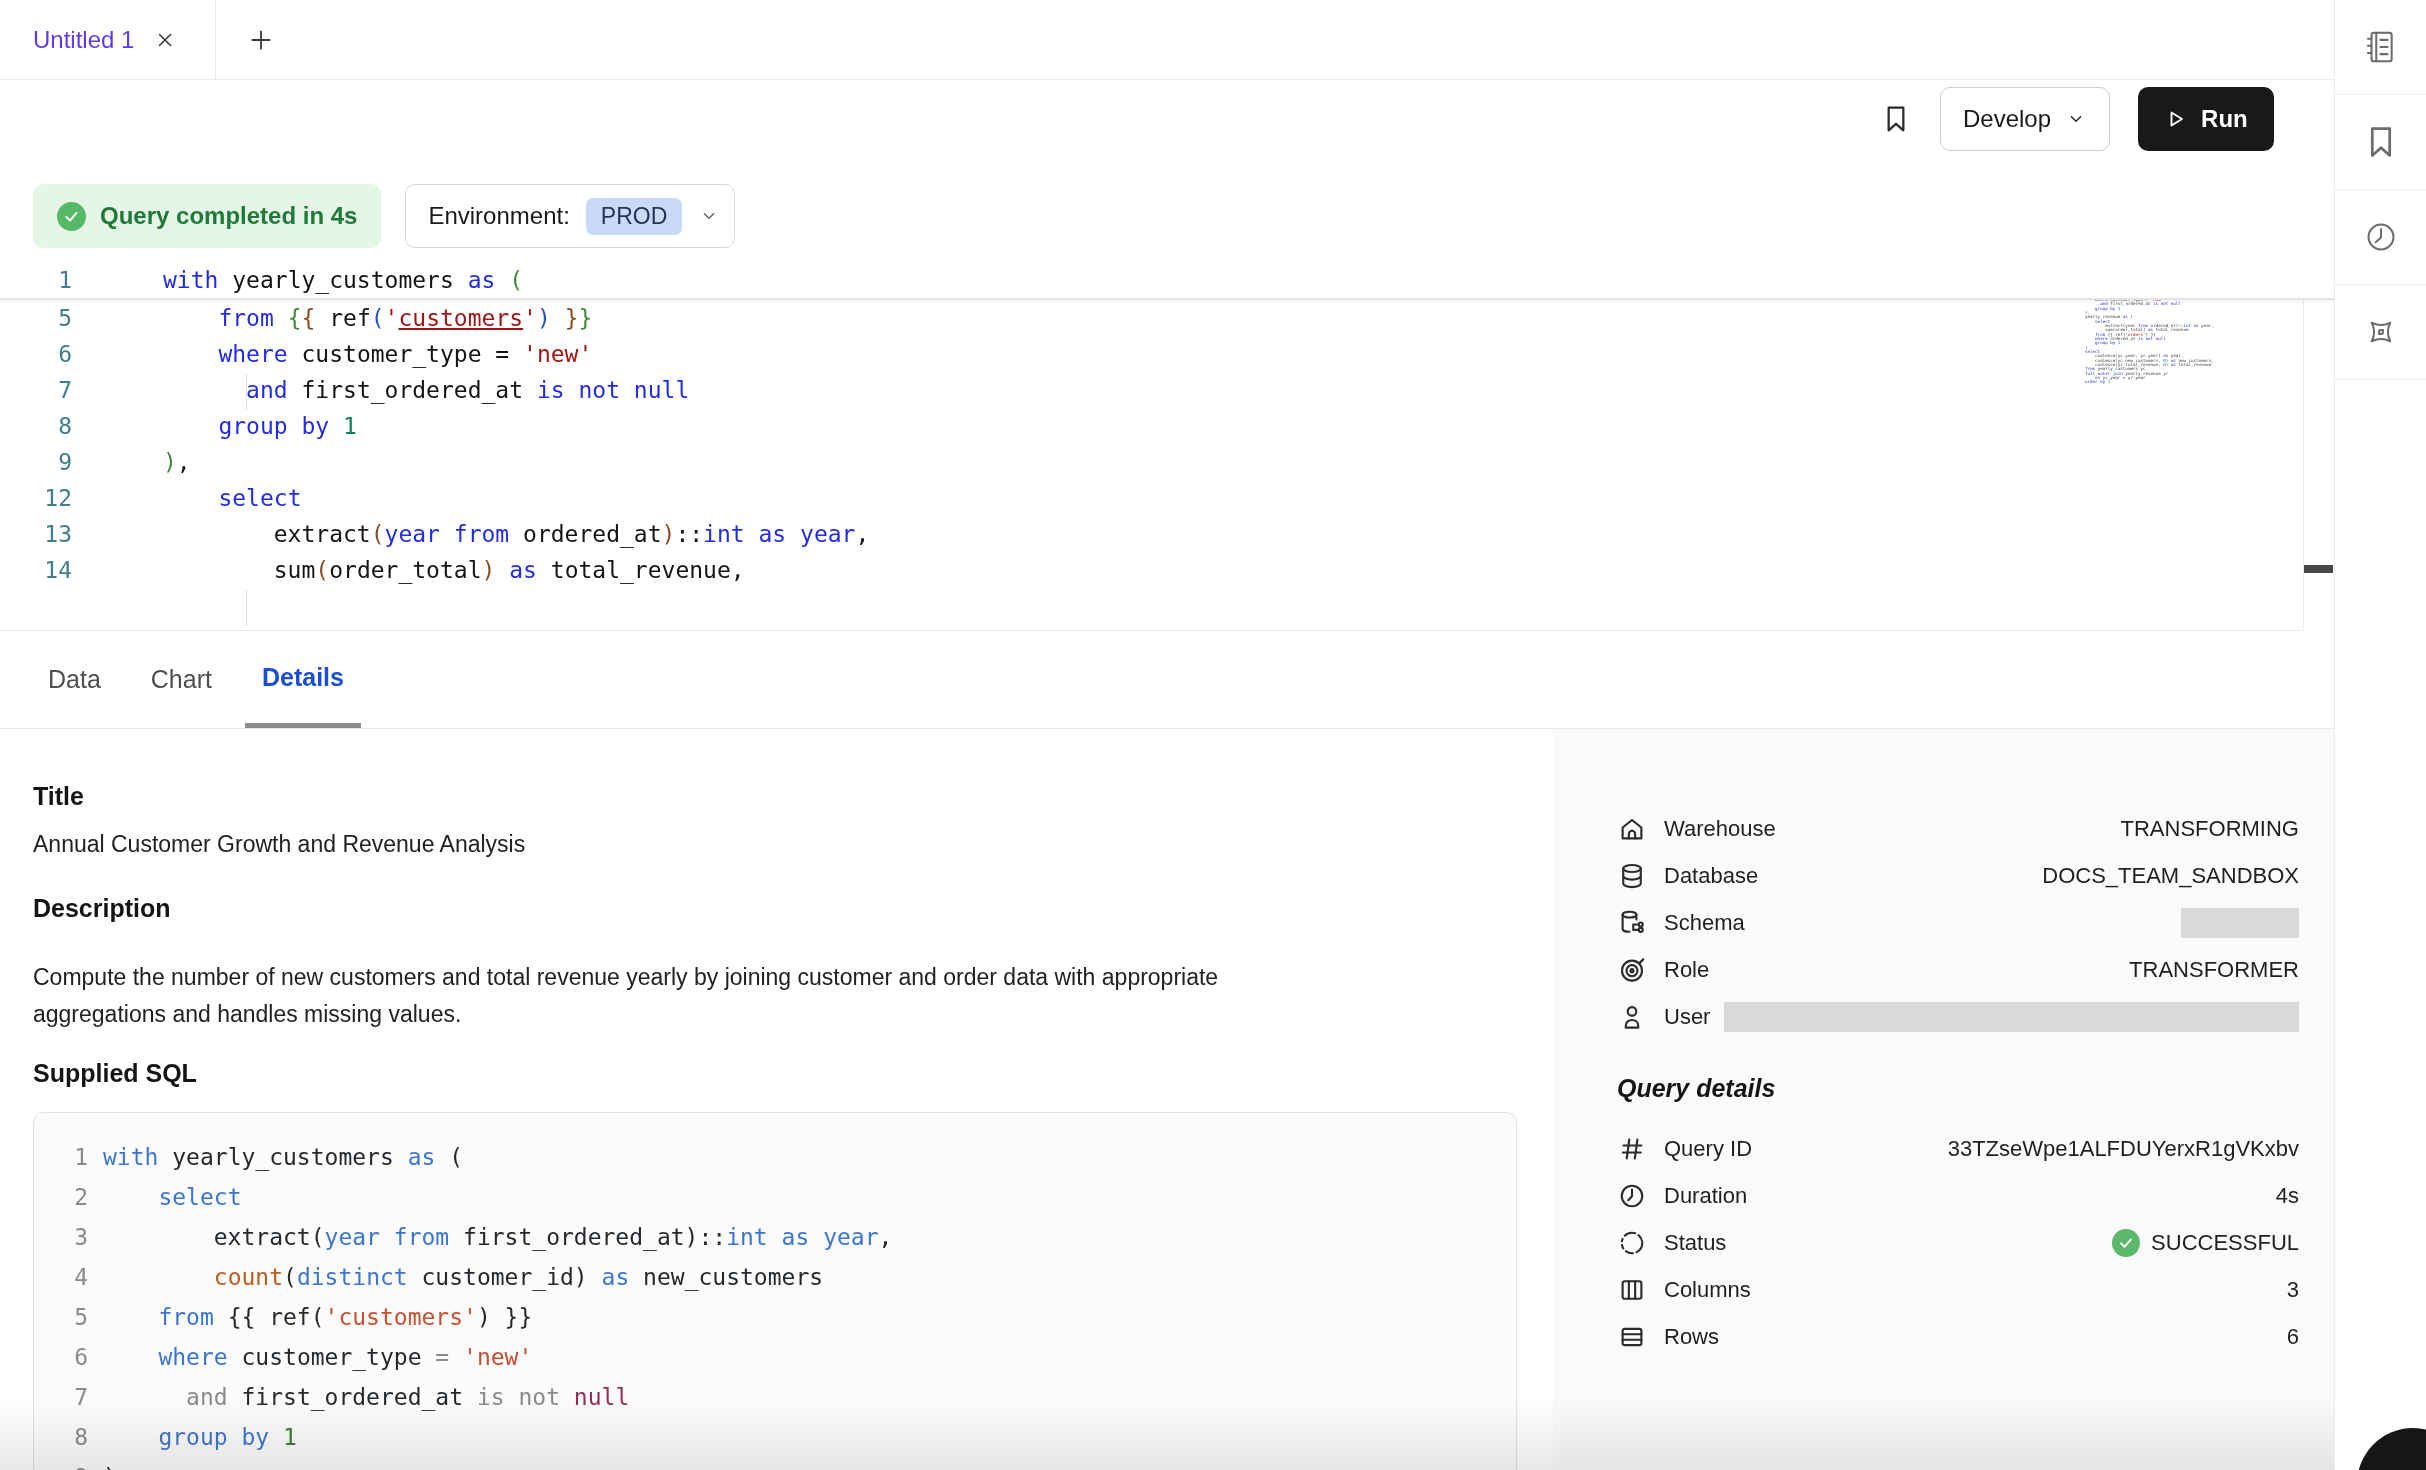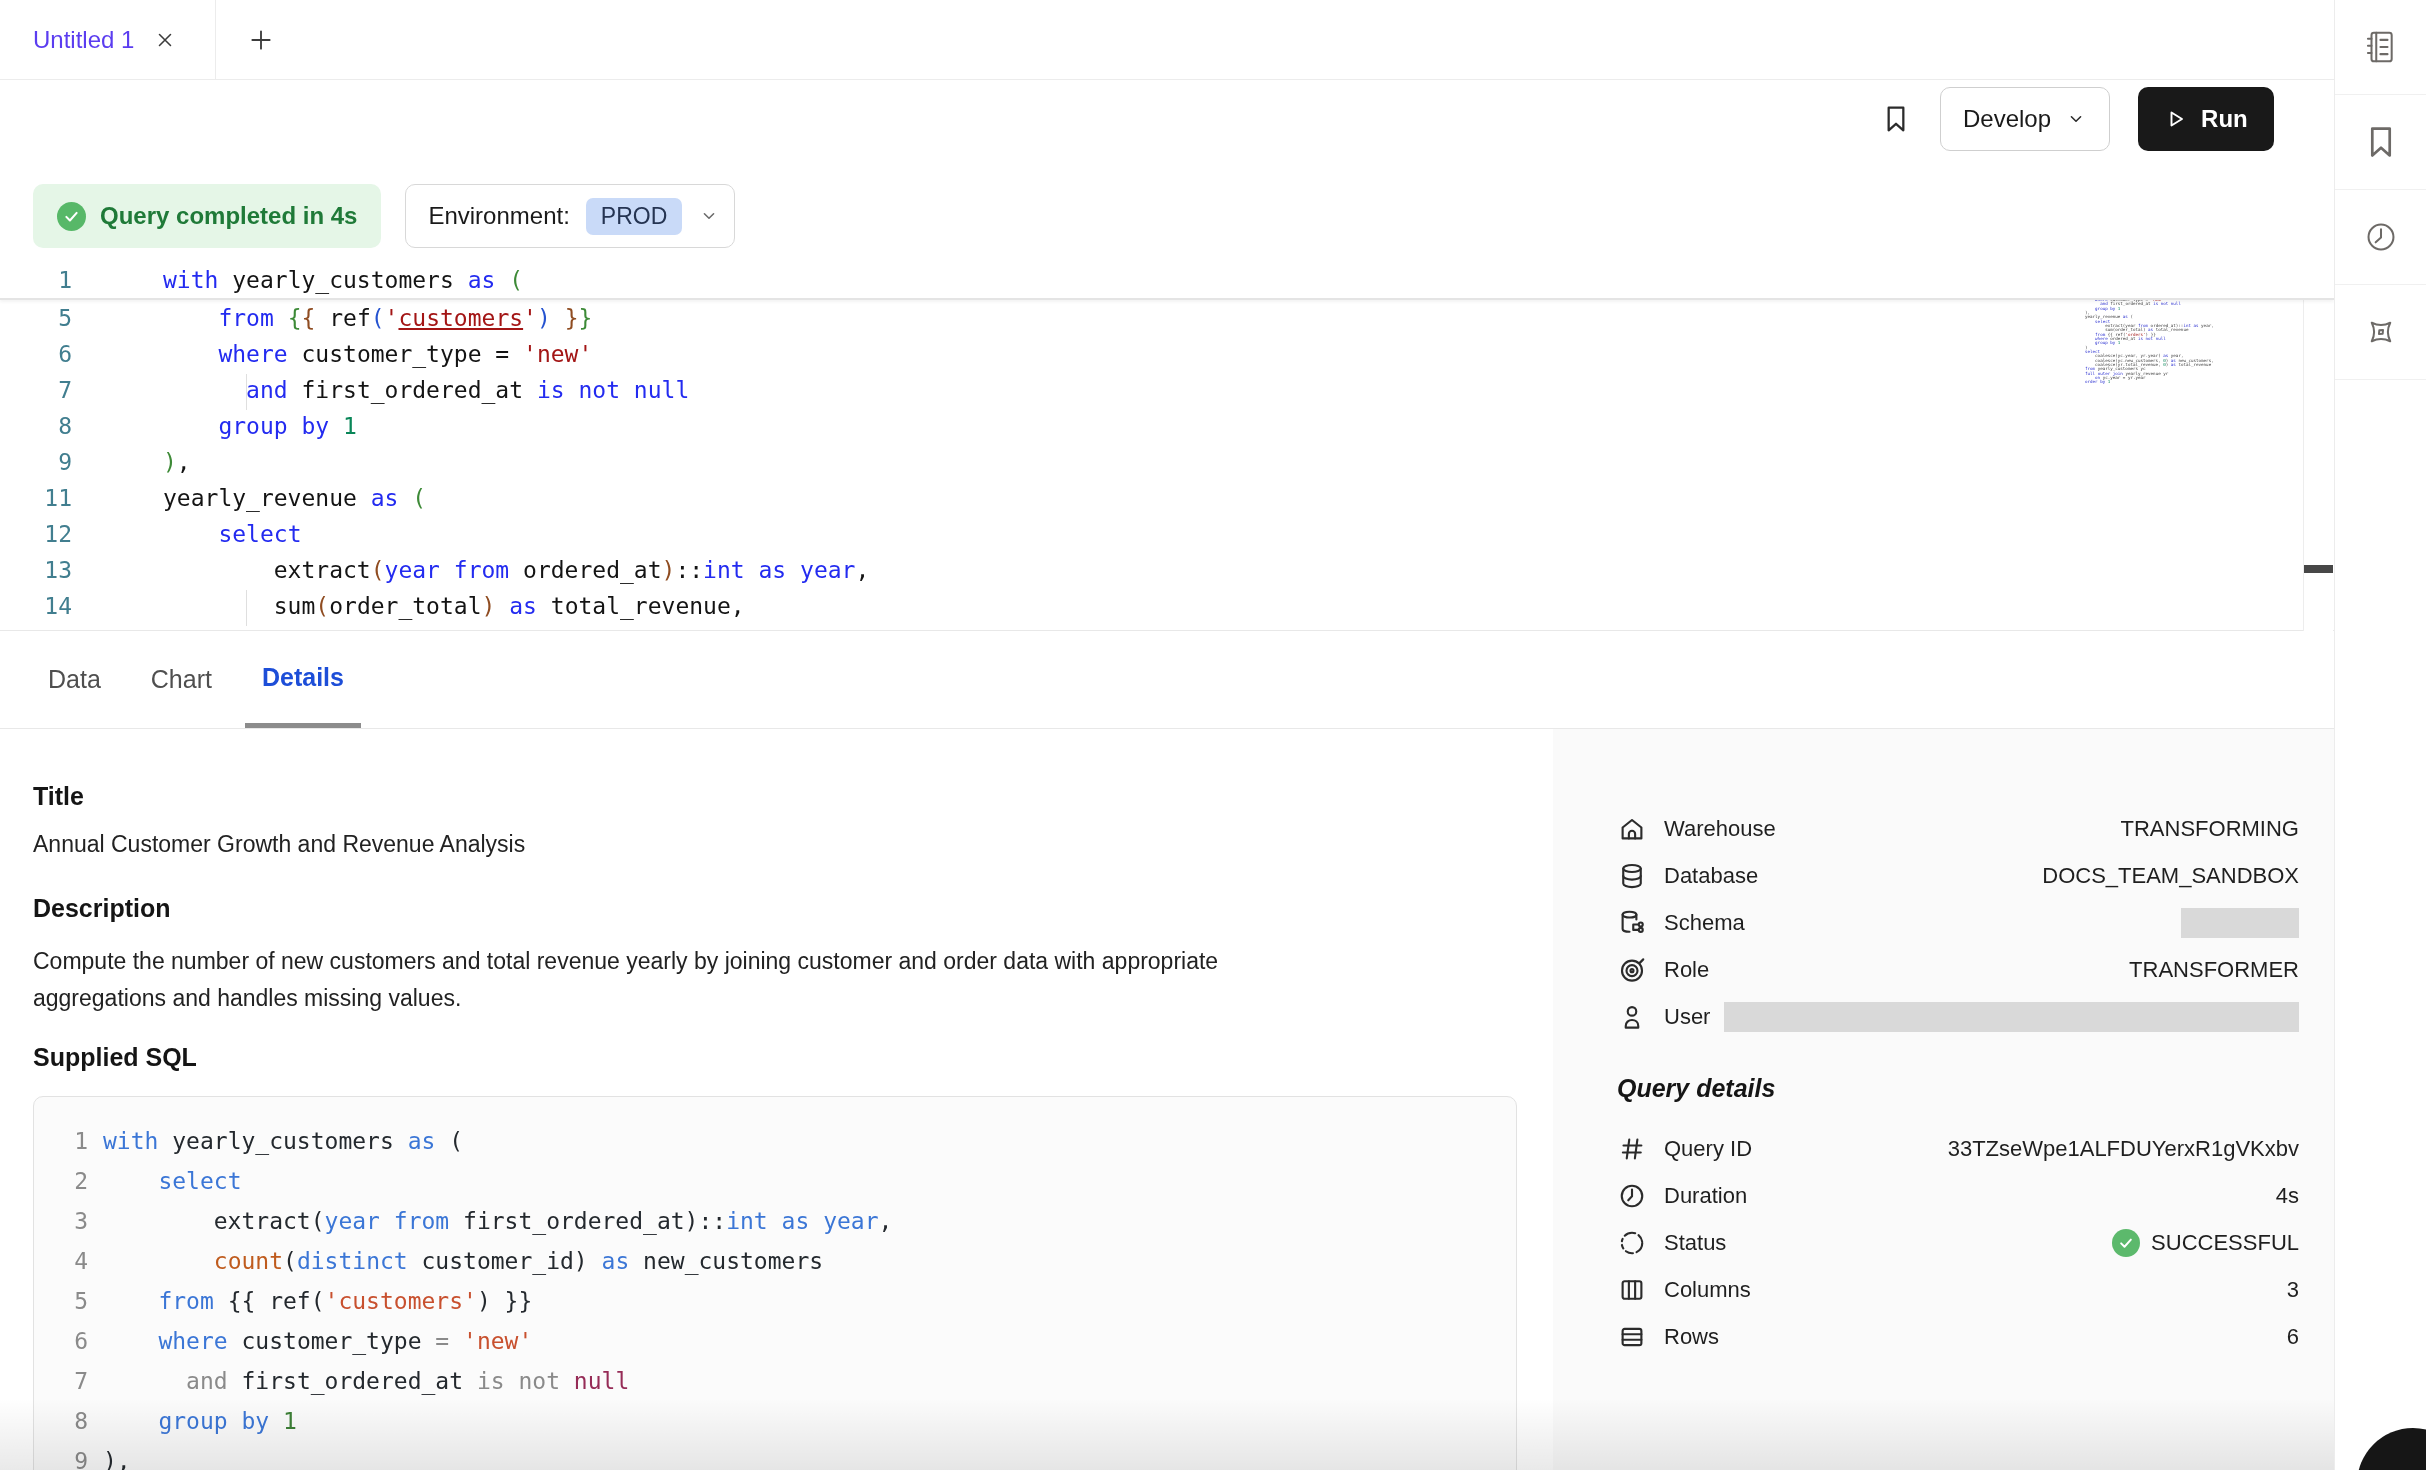--- a/index.html
+++ b/index.html
@@ -75,21 +75,21 @@
     padding-left:48px; background:#fff; }
   .rtab { display:flex; align-items:center; font-size:25px; color:#4f4f4f; cursor:pointer; }
   .rtab.active { color:#1d4ed8; font-weight:700; border-bottom:5px solid #8c8c8c; padding:0 17px; margin:0 -17px; }
 
   
   .details-left { position:absolute; left:33px; top:728px; width:1484px; }
   .dl-h { font-size:25px; font-weight:700; color:#151515; margin:0; }
   .h-title { margin-top:54px; }
   .v-title { margin-top:20px; font-size:23px; color:#222; }
   .h-desc { margin-top:36px; }
-  .v-desc { margin-top:20px; font-size:23px; color:#222; line-height:37px; width:1270px; }
+  .v-desc { margin-top:36px; font-size:23px; color:#222; line-height:37px; width:1270px; }
   .h-sql { margin-top:26px; }
   .sqlbox { margin-top:24px; width:1484px; height:420px; border:1.5px solid #e2e2e2;
     border-radius:10px; background:#fbfbfb; padding:24px 0 0 24px; overflow:hidden;
     font-family:"DejaVu Sans Mono", monospace; font-size:23px; }
   .sqlbox .code-line { height:40px; line-height:40px; }
   .sqlbox .ln { flex:0 0 30px; width:30px; text-align:right; color:#8a8a8a; }
   .sqlbox .code { margin-left:15px; }
   .docsql .tk-kw  { color:#3b76d6; }
   .docsql .tk-pl  { color:#24292e; }
   .docsql .tk-str { color:#c8502e; }
@@ -268,21 +268,20 @@
 <div class="editor">
   <div class="sticky-row">
       <div class="code-line"><span class="ln">1</span><span class="code"><span class="tk-kw">with</span><span class="tk-pl"> yearly_customers </span><span class="tk-kw">as</span><span class="tk-pl"> </span><span class="tk-b1">(</span></span></div>
     </div>
   <div>
       <div class="code-line"><span class="ln">5</span><span class="code"><span class="tk-pl">    </span><span class="tk-kw">from</span><span class="tk-pl"> </span><span class="tk-b1">{</span><span class="tk-b2">{</span><span class="tk-pl"> ref</span><span class="tk-b3">(</span><span class="tk-str">'</span><span class="tk-lnk">customers</span><span class="tk-str">'</span><span class="tk-b3">)</span><span class="tk-pl"> </span><span class="tk-b2">}</span><span class="tk-b1">}</span></span></div>
       <div class="code-line"><span class="ln">6</span><span class="code"><span class="tk-pl">    </span><span class="tk-kw">where</span><span class="tk-pl"> customer_type = </span><span class="tk-str">'new'</span></span></div>
       <div class="code-line"><span class="ln">7</span><span class="code"><span class="tk-pl">      </span><span class="tk-kw">and</span><span class="tk-pl"> first_ordered_at </span><span class="tk-kw">is</span><span class="tk-pl"> </span><span class="tk-kw">not</span><span class="tk-pl"> </span><span class="tk-kw">null</span></span></div>
       <div class="code-line"><span class="ln">8</span><span class="code"><span class="tk-pl">    </span><span class="tk-kw">group</span><span class="tk-pl"> </span><span class="tk-kw">by</span><span class="tk-pl"> </span><span class="tk-num">1</span></span></div>
       <div class="code-line"><span class="ln">9</span><span class="code"><span class="tk-b1">)</span><span class="tk-pl">,</span></span></div>
-      <div class="code-line"><span class="ln">11</span><span class="code"><span class="tk-pl">yearly_revenue </span><span class="tk-kw">as</span><span class="tk-pl"> </span><span class="tk-b1">(</span></span></div>
       <div class="code-line"><span class="ln">12</span><span class="code"><span class="tk-pl">    </span><span class="tk-kw">select</span></span></div>
       <div class="code-line"><span class="ln">13</span><span class="code"><span class="tk-pl">        extract</span><span class="tk-b2">(</span><span class="tk-kw">year</span><span class="tk-pl"> </span><span class="tk-kw">from</span><span class="tk-pl"> ordered_at</span><span class="tk-b2">)</span><span class="tk-pl">::</span><span class="tk-kw">int</span><span class="tk-pl"> </span><span class="tk-kw">as</span><span class="tk-pl"> </span><span class="tk-kw">year</span><span class="tk-pl">,</span></span></div>
       <div class="code-line"><span class="ln">14</span><span class="code"><span class="tk-pl">        sum</span><span class="tk-b2">(</span><span class="tk-pl">order_total</span><span class="tk-b2">)</span><span class="tk-pl"> </span><span class="tk-kw">as</span><span class="tk-pl"> total_revenue,</span></span></div>
     </div>
   <div class="guide" style="left:246px; top:112px; height:36px;"></div>
   <div class="guide" style="left:246px; top:328px; height:36px;"></div>
 </div>
 <pre class="minimap"><div><span style="color: rgb(42, 47, 208);">with</span><span style="color: rgb(58, 58, 58);"> </span><span style="color: rgb(58, 58, 58);">yearly_customers</span><span style="color: rgb(58, 58, 58);"> </span><span style="color: rgb(42, 47, 208);">as</span><span style="color: rgb(58, 58, 58);"> </span><span style="color: rgb(58, 58, 58);">(</span></div><div><span style="color: rgb(58, 58, 58);">    </span><span style="color: rgb(42, 47, 208);">select</span></div><div><span style="color: rgb(58, 58, 58);">        </span><span style="color: rgb(58, 58, 58);">extract</span><span style="color: rgb(58, 58, 58);">(</span><span style="color: rgb(58, 58, 58);">year</span><span style="color: rgb(58, 58, 58);"> </span><span style="color: rgb(42, 47, 208);">from</span><span style="color: rgb(58, 58, 58);"> </span><span style="color: rgb(58, 58, 58);">first_ordered_at</span><span style="color: rgb(58, 58, 58);">)::</span><span style="color: rgb(42, 47, 208);">int</span><span style="color: rgb(58, 58, 58);"> </span><span style="color: rgb(42, 47, 208);">as</span><span style="color: rgb(58, 58, 58);"> </span><span style="color: rgb(58, 58, 58);">year</span><span style="color: rgb(58, 58, 58);">,</span></div><div><span style="color: rgb(58, 58, 58);">        </span><span style="color: rgb(58, 58, 58);">count</span><span style="color: rgb(58, 58, 58);">(</span><span style="color: rgb(42, 47, 208);">distinct</span><span style="color: rgb(58, 58, 58);"> </span><span style="color: rgb(58, 58, 58);">customer_id</span><span style="color: rgb(58, 58, 58);">)</span><span style="color: rgb(58, 58, 58);"> </span><span style="color: rgb(42, 47, 208);">as</span><span style="color: rgb(58, 58, 58);"> </span><span style="color: rgb(58, 58, 58);">new_customers</span></div><div><span style="color: rgb(58, 58, 58);">    </span><span style="color: rgb(42, 47, 208);">from</span><span style="color: rgb(58, 58, 58);"> </span><span style="color: rgb(58, 58, 58);">{{</span><span style="color: rgb(58, 58, 58);"> </span><span style="color: rgb(58, 58, 58);">ref</span><span style="color: rgb(58, 58, 58);">(</span><span style="color: rgb(163, 21, 21);">'customers'</span><span style="color: rgb(58, 58, 58);">)</span><span style="color: rgb(58, 58, 58);"> </span><span style="color: rgb(58, 58, 58);">}}</span></div><div><span style="color: rgb(58, 58, 58);">    </span><span style="color: rgb(42, 47, 208);">where</span><span style="color: rgb(58, 58, 58);"> </span><span style="color: rgb(58, 58, 58);">customer_type</span><span style="color: rgb(58, 58, 58);"> </span><span style="color: rgb(58, 58, 58);">=</span><span style="color: rgb(58, 58, 58);"> </span><span style="color: rgb(163, 21, 21);">'new'</span></div><div><span style="color: rgb(58, 58, 58);">      </span><span style="color: rgb(42, 47, 208);">and</span><span style="color: rgb(58, 58, 58);"> </span><span style="color: rgb(58, 58, 58);">first_ordered_at</span><span style="color: rgb(58, 58, 58);"> </span><span style="color: rgb(42, 47, 208);">is</span><span style="color: rgb(58, 58, 58);"> </span><span style="color: rgb(42, 47, 208);">not</span><span style="color: rgb(58, 58, 58);"> </span><span style="color: rgb(42, 47, 208);">null</span></div><div><span style="color: rgb(58, 58, 58);">    </span><span style="color: rgb(42, 47, 208);">group</span><span style="color: rgb(58, 58, 58);"> </span><span style="color: rgb(42, 47, 208);">by</span><span style="color: rgb(58, 58, 58);"> </span><span style="color: rgb(9, 134, 88);">1</span></div><div><span style="color: rgb(58, 58, 58);">),</span></div><div></div><div><span style="color: rgb(58, 58, 58);">yearly_revenue</span><span style="color: rgb(58, 58, 58);"> </span><span style="color: rgb(42, 47, 208);">as</span><span style="color: rgb(58, 58, 58);"> </span><span style="color: rgb(58, 58, 58);">(</span></div><div><span style="color: rgb(58, 58, 58);">    </span><span style="color: rgb(42, 47, 208);">select</span></div><div><span style="color: rgb(58, 58, 58);">        </span><span style="color: rgb(58, 58, 58);">extract</span><span style="color: rgb(58, 58, 58);">(</span><span style="color: rgb(58, 58, 58);">year</span><span style="color: rgb(58, 58, 58);"> </span><span style="color: rgb(42, 47, 208);">from</span><span style="color: rgb(58, 58, 58);"> </span><span style="color: rgb(58, 58, 58);">ordered_at</span><span style="color: rgb(58, 58, 58);">)::</span><span style="color: rgb(42, 47, 208);">int</span><span style="color: rgb(58, 58, 58);"> </span><span style="color: rgb(42, 47, 208);">as</span><span style="color: rgb(58, 58, 58);"> </span><span style="color: rgb(58, 58, 58);">year</span><span style="color: rgb(58, 58, 58);">,</span></div><div><span style="color: rgb(58, 58, 58);">        </span><span style="color: rgb(58, 58, 58);">sum</span><span style="color: rgb(58, 58, 58);">(</span><span style="color: rgb(58, 58, 58);">order_total</span><span style="color: rgb(58, 58, 58);">)</span><span style="color: rgb(58, 58, 58);"> </span><span style="color: rgb(42, 47, 208);">as</span><span style="color: rgb(58, 58, 58);"> </span><span style="color: rgb(58, 58, 58);">total_revenue</span></div><div><span style="color: rgb(58, 58, 58);">    </span><span style="color: rgb(42, 47, 208);">from</span><span style="color: rgb(58, 58, 58);"> </span><span style="color: rgb(58, 58, 58);">{{</span><span style="color: rgb(58, 58, 58);"> </span><span style="color: rgb(58, 58, 58);">ref</span><span style="color: rgb(58, 58, 58);">(</span><span style="color: rgb(163, 21, 21);">'orders'</span><span style="color: rgb(58, 58, 58);">)</span><span style="color: rgb(58, 58, 58);"> </span><span style="color: rgb(58, 58, 58);">}}</span></div><div><span style="color: rgb(58, 58, 58);">    </span><span style="color: rgb(42, 47, 208);">where</span><span style="color: rgb(58, 58, 58);"> </span><span style="color: rgb(58, 58, 58);">ordered_at</span><span style="color: rgb(58, 58, 58);"> </span><span style="color: rgb(42, 47, 208);">is</span><span style="color: rgb(58, 58, 58);"> </span><span style="color: rgb(42, 47, 208);">not</span><span style="color: rgb(58, 58, 58);"> </span><span style="color: rgb(42, 47, 208);">null</span></div><div><span style="color: rgb(58, 58, 58);">    </span><span style="color: rgb(42, 47, 208);">group</span><span style="color: rgb(58, 58, 58);"> </span><span style="color: rgb(42, 47, 208);">by</span><span style="color: rgb(58, 58, 58);"> </span><span style="color: rgb(9, 134, 88);">1</span></div><div><span style="color: rgb(58, 58, 58);">)</span></div><div></div><div><span style="color: rgb(42, 47, 208);">select</span></div><div><span style="color: rgb(58, 58, 58);">    </span><span style="color: rgb(58, 58, 58);">coalesce</span><span style="color: rgb(58, 58, 58);">(</span><span style="color: rgb(58, 58, 58);">yc.year</span><span style="color: rgb(58, 58, 58);">,</span><span style="color: rgb(58, 58, 58);"> </span><span style="color: rgb(58, 58, 58);">yr.year</span><span style="color: rgb(58, 58, 58);">)</span><span style="color: rgb(58, 58, 58);"> </span><span style="color: rgb(42, 47, 208);">as</span><span style="color: rgb(58, 58, 58);"> </span><span style="color: rgb(58, 58, 58);">year</span><span style="color: rgb(58, 58, 58);">,</span></div><div><span style="color: rgb(58, 58, 58);">    </span><span style="color: rgb(58, 58, 58);">coalesce</span><span style="color: rgb(58, 58, 58);">(</span><span style="color: rgb(58, 58, 58);">yc.new_customers</span><span style="color: rgb(58, 58, 58);">,</span><span style="color: rgb(58, 58, 58);"> </span><span style="color: rgb(9, 134, 88);">0</span><span style="color: rgb(58, 58, 58);">)</span><span style="color: rgb(58, 58, 58);"> </span><span style="color: rgb(42, 47, 208);">as</span><span style="color: rgb(58, 58, 58);"> </span><span style="color: rgb(58, 58, 58);">new_customers</span><span style="color: rgb(58, 58, 58);">,</span></div><div><span style="color: rgb(58, 58, 58);">    </span><span style="color: rgb(58, 58, 58);">coalesce</span><span style="color: rgb(58, 58, 58);">(</span><span style="color: rgb(58, 58, 58);">yr.total_revenue</span><span style="color: rgb(58, 58, 58);">,</span><span style="color: rgb(58, 58, 58);"> </span><span style="color: rgb(9, 134, 88);">0</span><span style="color: rgb(58, 58, 58);">)</span><span style="color: rgb(58, 58, 58);"> </span><span style="color: rgb(42, 47, 208);">as</span><span style="color: rgb(58, 58, 58);"> </span><span style="color: rgb(58, 58, 58);">total_revenue</span></div><div><span style="color: rgb(42, 47, 208);">from</span><span style="color: rgb(58, 58, 58);"> </span><span style="color: rgb(58, 58, 58);">yearly_customers</span><span style="color: rgb(58, 58, 58);"> </span><span style="color: rgb(58, 58, 58);">yc</span></div><div><span style="color: rgb(42, 47, 208);">full</span><span style="color: rgb(58, 58, 58);"> </span><span style="color: rgb(42, 47, 208);">outer</span><span style="color: rgb(58, 58, 58);"> </span><span style="color: rgb(42, 47, 208);">join</span><span style="color: rgb(58, 58, 58);"> </span><span style="color: rgb(58, 58, 58);">yearly_revenue</span><span style="color: rgb(58, 58, 58);"> </span><span style="color: rgb(58, 58, 58);">yr</span></div><div><span style="color: rgb(58, 58, 58);">    </span><span style="color: rgb(42, 47, 208);">on</span><span style="color: rgb(58, 58, 58);"> </span><span style="color: rgb(58, 58, 58);">yc.year</span><span style="color: rgb(58, 58, 58);"> </span><span style="color: rgb(58, 58, 58);">=</span><span style="color: rgb(58, 58, 58);"> </span><span style="color: rgb(58, 58, 58);">yr.year</span></div><div><span style="color: rgb(42, 47, 208);">order</span><span style="color: rgb(58, 58, 58);"> </span><span style="color: rgb(42, 47, 208);">by</span><span style="color: rgb(58, 58, 58);"> </span><span style="color: rgb(9, 134, 88);">1</span></div></pre>
 <div class="sb-track">
   <div class="sb-thumb"></div>

